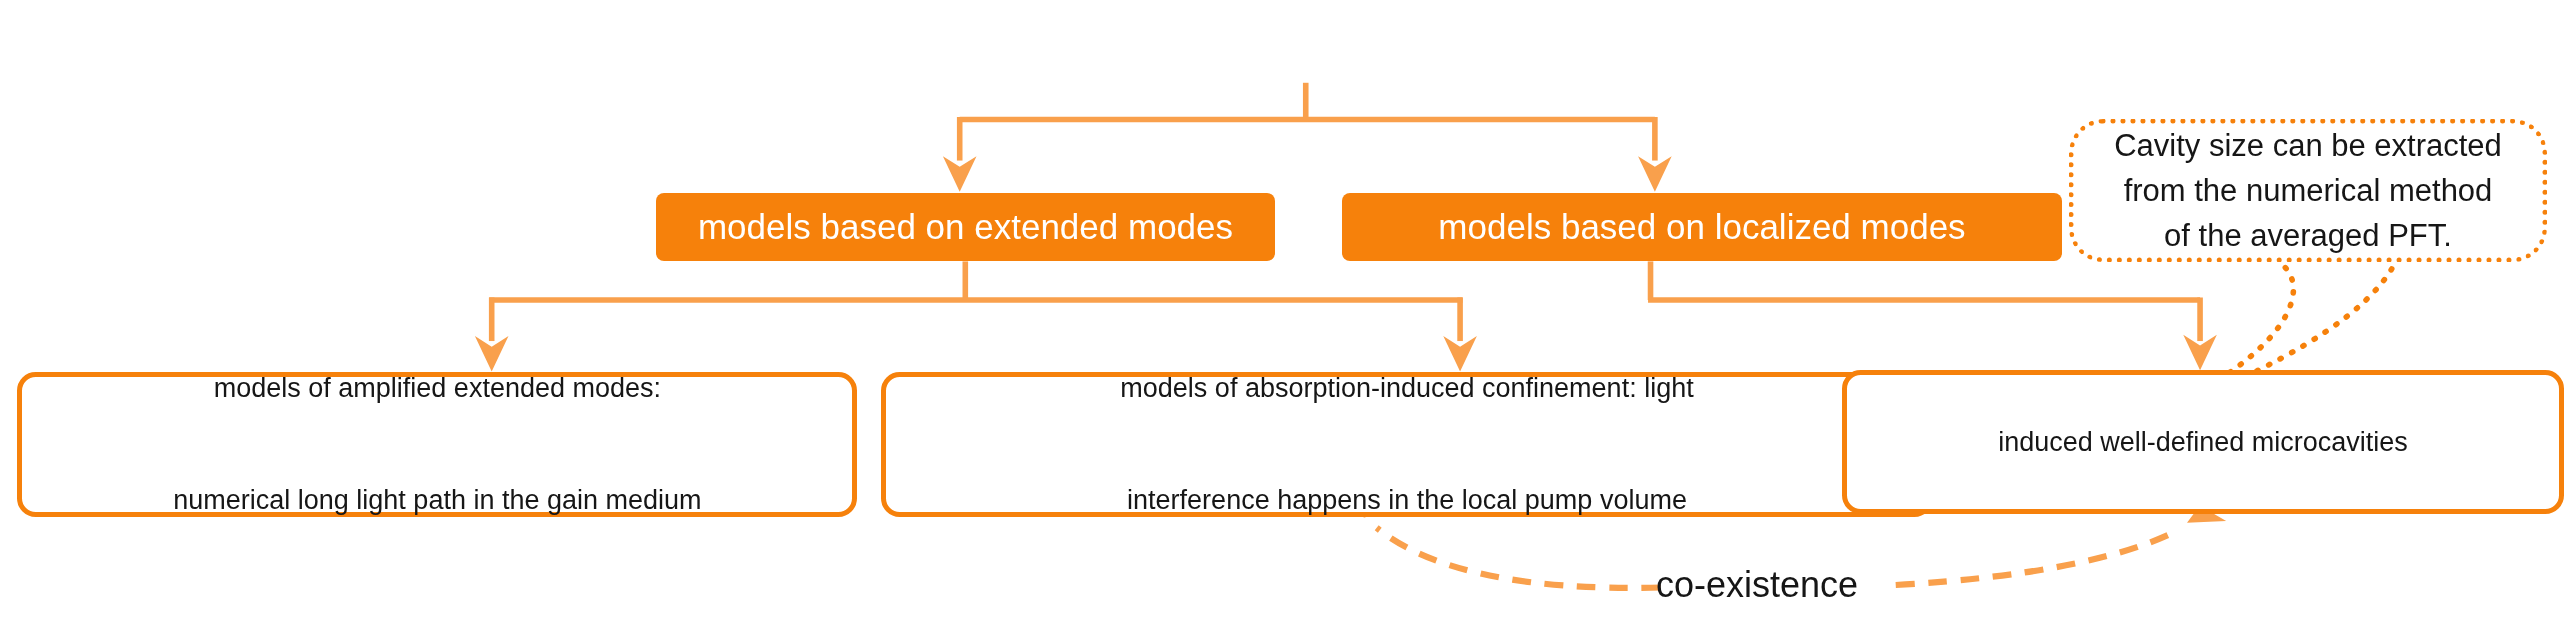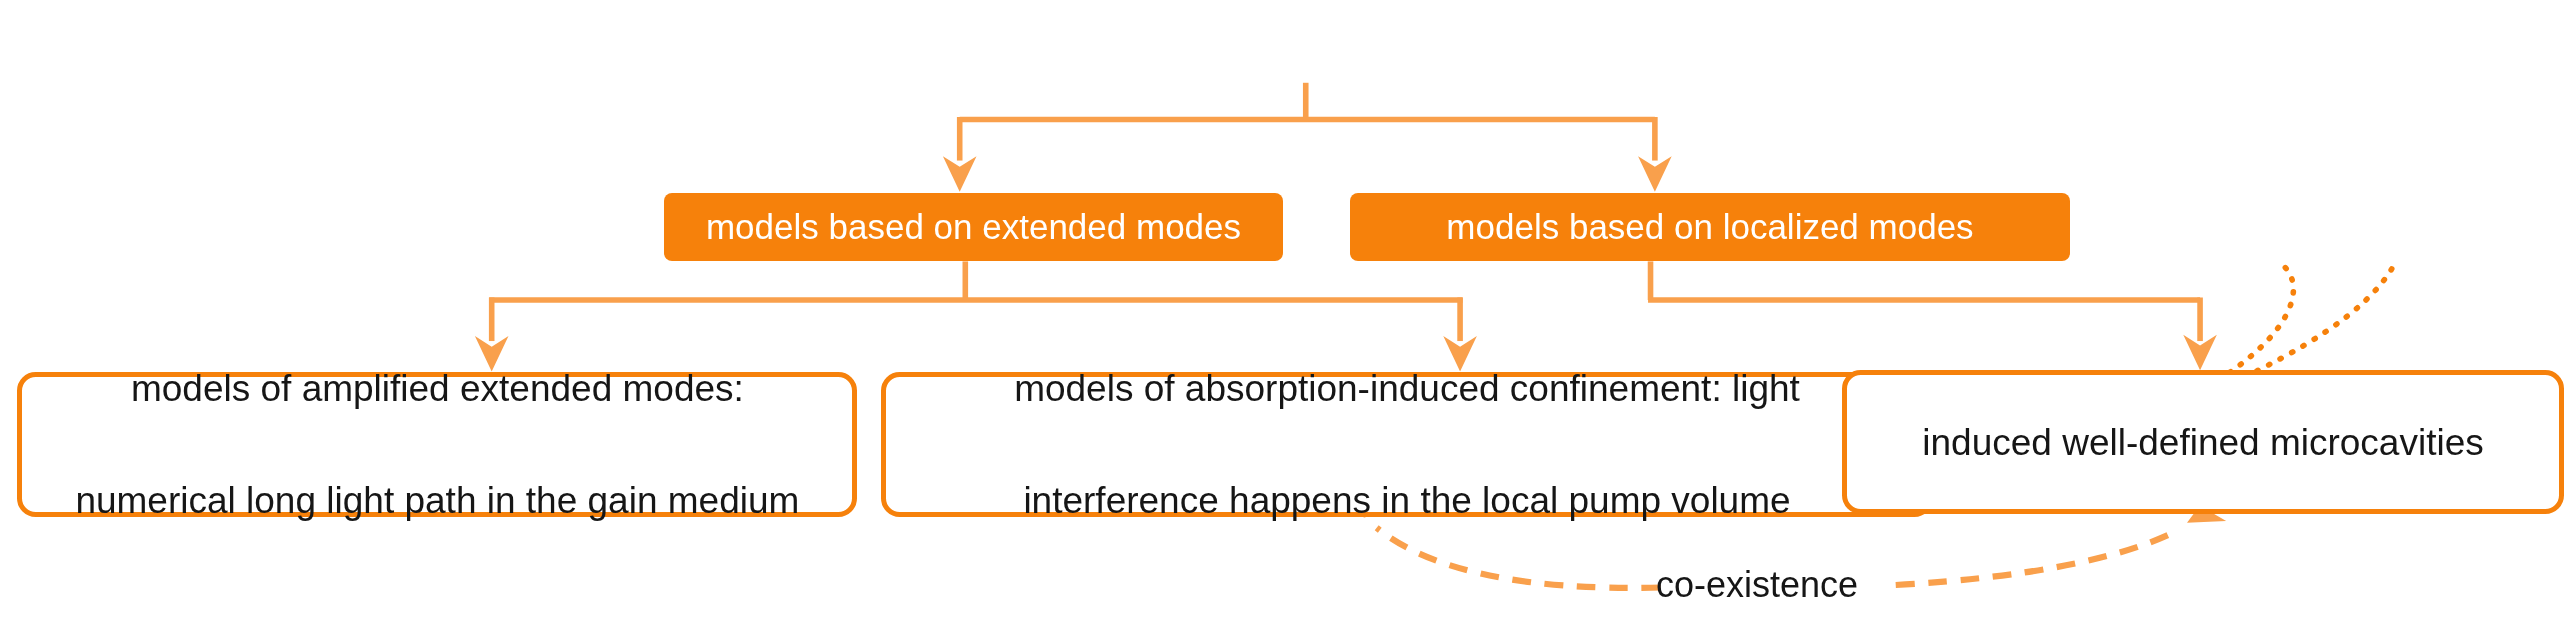--- a/index.html
+++ b/index.html
@@ -22,29 +22,29 @@
     display:flex;align-items:center;justify-content:center;
     text-align:center;box-sizing:border-box;
   }
   .root-node{
     left:942px;top:14.3px;width:726px;height:68px;
     background:var(--root-bg);color:var(--node-text-white);
     border-radius:11.2px;font-size:36px;
   }
   .branch-node{
     background:var(--accent-orange);color:var(--node-text-white);
-    border-radius:8px;font-size:35px;margin-left:8px;
+    border-radius:8px;font-size:35px;
   }
   .branch-extended{left:656px;top:193px;width:619px;height:68px;}
   .branch-localized{left:1342px;top:193px;width:720px;height:68px;}
   .leaf-node{
     background:var(--leaf-bg);
     border:5.6px solid var(--accent-orange);
     border-radius:18.7px;color:var(--text-dark);
-    font-size:37px;line-height:65px;
+    font-size:27px;line-height:65px;
     flex-direction:column;
     gap:47px;
   }
   .leaf-node span{display:block;}
   .leaf-a{left:17.4px;top:372px;width:840px;height:145px;}
   .leaf-b{left:881px;top:372px;width:1052px;height:145px;}
   .leaf-c{left:1842px;top:370px;width:722px;height:144px;}
   .callout{
     position:absolute;z-index:1;
     left:2069px;top:119px;width:478px;height:143px;
@@ -124,17 +124,22 @@
 
   <div class="node leaf-node leaf-b">
     <span>models of absorption-induced confinement: light</span>
     <span>interference happens in the local pump volume</span>
   </div>
 
   <div class="node leaf-node leaf-c">
     <span>induced well-defined microcavities</span>
   </div>
 
+  <div class="callout">
+    <span>Cavity size can be extracted</span>
+    <span>from the numerical method</span>
+    <span>of the averaged PFT.</span>
+  </div>
 
   <div class="relation-label">co-existence</div>
 
 </div>
 
 
 </body></html>

